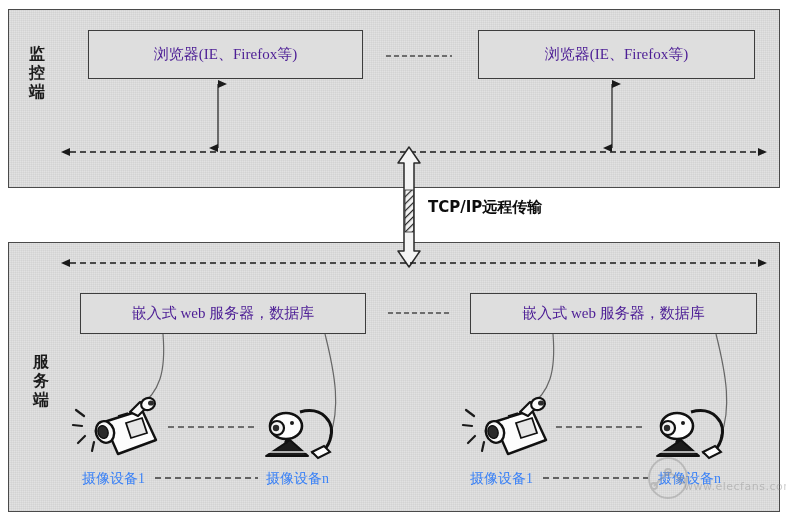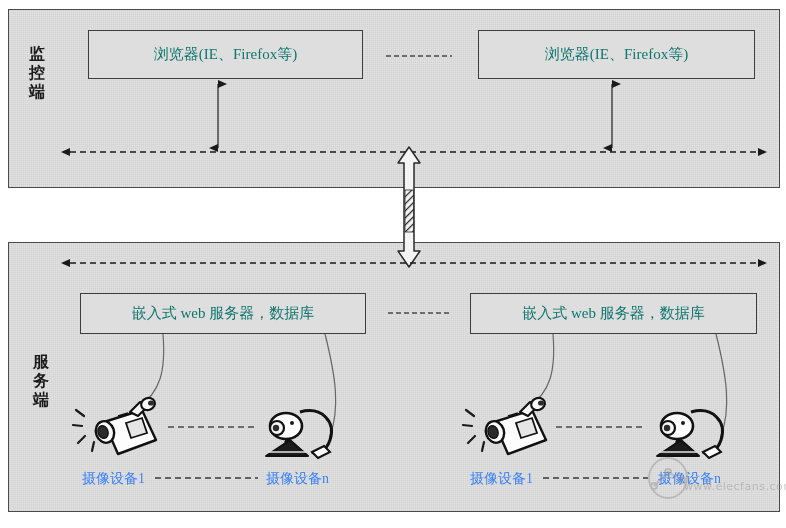--- a/index.html
+++ b/index.html
@@ -58,21 +58,21 @@
   
   .box {
     position: absolute;
     background: #dedede;
     border: 1px solid #3d3d3d;
     box-sizing: border-box;
     display: flex;
     align-items: center;
     justify-content: center;
     font-size: 15px;
-    color: #0f766e;
+    color: #4c1d95;
     white-space: nowrap;
   }
   #box-browser-1 { left: 88px;  top: 30px; width: 275px; height: 49px; }
   #box-browser-2 { left: 478px; top: 30px; width: 277px; height: 49px; }
   #box-server-1  { left: 80px;  top: 293px; width: 286px; height: 41px; }
   #box-server-2  { left: 470px; top: 293px; width: 287px; height: 41px; }
 
   
   .cam-label {
     position: absolute;
@@ -168,20 +168,21 @@
   </div>
   <div class="box" id="box-server-2">
     <span>嵌入式 web 服务器，数据库</span>
   </div>
 
   <div class="cam-label" id="cam-label-1">摄像设备1</div>
   <div class="cam-label" id="cam-label-2">摄像设备n</div>
   <div class="cam-label" id="cam-label-3">摄像设备1</div>
   <div class="cam-label" id="cam-label-4">摄像设备n</div>
 
+  <div id="tcp-label">TCP/IP远程传输</div>
 
   <svg class="overlay" viewBox="0 0 786 528">
     <defs>
       <marker id="arrowL" markerWidth="10" markerHeight="10" refX="9" refY="4" orient="auto" markerUnits="userSpaceOnUse">
         <path d="M9,0 L0,4 L9,8 Z" fill="#1a1a1a"></path>
       </marker>
       <marker id="arrowR" markerWidth="10" markerHeight="10" refX="1" refY="4" orient="auto" markerUnits="userSpaceOnUse">
         <path d="M1,0 L10,4 L1,8 Z" fill="#1a1a1a"></path>
       </marker>
       <marker id="arrowU" markerWidth="10" markerHeight="10" refX="4" refY="9" orient="auto" markerUnits="userSpaceOnUse">

